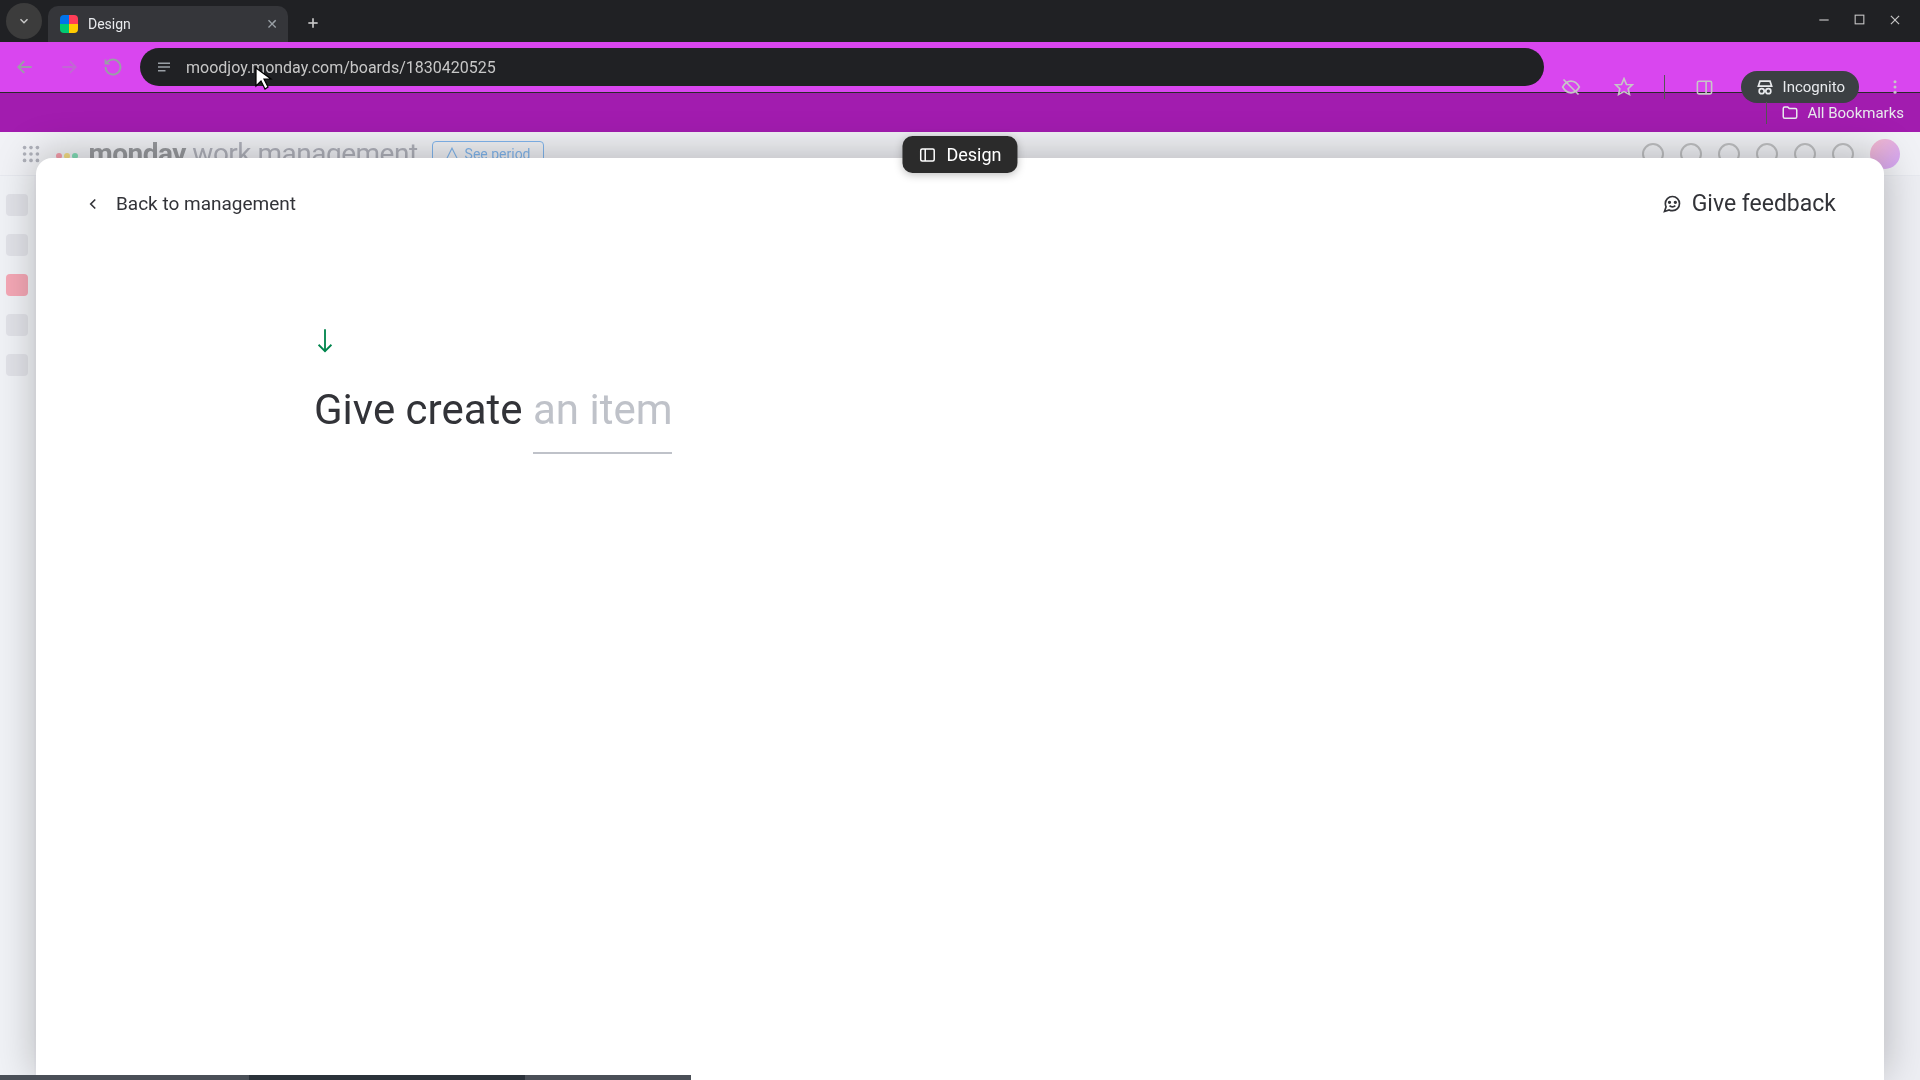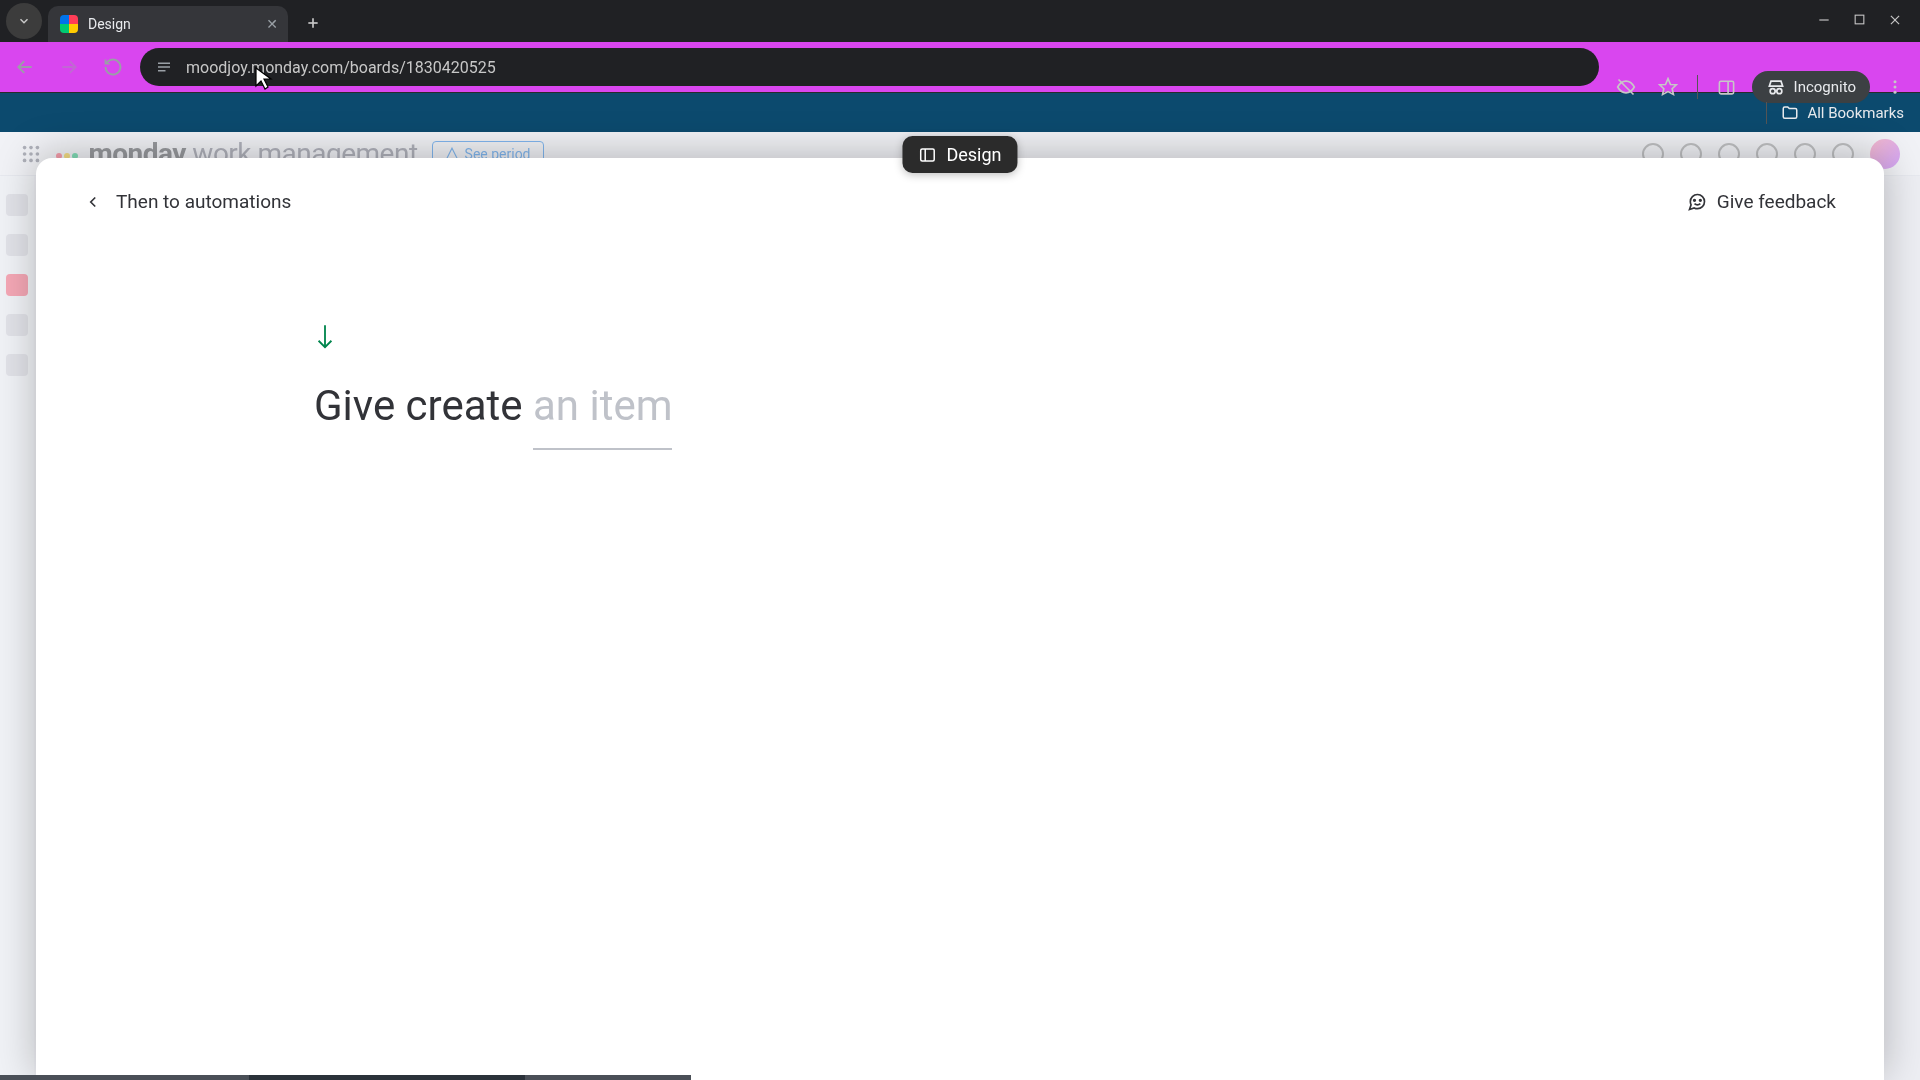--- a/index.html
+++ b/index.html
@@ -13,24 +13,24 @@
 .tab .close { margin-left:auto; color:#9aa0a6; cursor:pointer; font-size:14px;}
 .new-tab { width:30px; height:30px; display:flex; align-items:center; justify-content:center; color:#c7c7c7; margin-left:10px; cursor:pointer; margin-top:4px;}
 .win-controls { margin-left:auto; display:flex; gap:22px; color:#c7c7c7; padding-right:12px;}
 .win-controls span { cursor:pointer; font-size:14px;}
 
 .addr-bar { background:#d946ef; height:50px; display:flex; align-items:center; padding:0 8px; gap:10px;}
 .nav-btn { width:34px; height:34px; display:flex; align-items:center; justify-content:center; color:#9aa0a6; cursor:pointer; border-radius:50%; }
 .nav-btn.fwd { opacity:.4;}
 .url-box { flex:1; background:#202124; border-radius:22px; height:38px; display:flex; align-items:center; padding:0 14px; color:#c7c7c7; font-size:16px; gap:12px;}
 .url-box .site-info { width:20px; height:20px; display:flex; align-items:center; justify-content:center; }
-.addr-right { display:flex; align-items:center; gap:8px;margin-top:40px; }
+.addr-right { display:flex; align-items:center; gap:19px;margin-top:40px; }
 .addr-icon { width:34px; height:34px; display:flex; align-items:center; justify-content:center; color:#c7c7c7; cursor:pointer; border-radius:50%;}
 .incognito-pill { display:flex; align-items:center; gap:8px; background:#3c4043; padding:6px 14px; border-radius:20px; color:#e8eaed; font-size:15px; cursor:pointer;}
-.bookmarks-row { background:#0c4a6e; height:40px; display:flex; align-items:center; justify-content:flex-end; padding:0 16px; border-top:1px solid #2a2a2a;}
+.bookmarks-row { background:#a21caf; height:40px; display:flex; align-items:center; justify-content:flex-end; padding:0 16px; border-top:1px solid #2a2a2a;}
 .bookmarks-row .divider { width:1px; height:22px; background:#555; margin-right:14px;}
 .bookmarks-btn { display:flex; align-items:center; gap:8px; color:#e8eaed; font-size:15px; cursor:pointer;}
 
 
 .viewport { position:relative; width:100%; height: calc(1080px - 42px - 50px - 40px); background:#edeef3; }
 
 
 .bg-app { position:absolute; inset:0; filter: blur(0); }
 .bg-bar { height:44px; display:flex; align-items:center; padding:0 20px; gap:14px; background:#f6f7fb; border-bottom:1px solid #e0e3ea; opacity:.45;}
 .bg-apps-icon { width:22px; height:22px; display:inline-block; }
@@ -48,21 +48,21 @@
 
 
 .center-pill { position:absolute; top:4px; left:50%; transform:translateX(-50%); background:#2b2b2b; color:#fff; border-radius:10px; padding:8px 16px; display:flex; align-items:center; gap:10px; font-size:18px; box-shadow:0 2px 8px rgba(0,0,0,.25); z-index:5;}
 .center-pill svg { width:18px; height:18px; stroke:#fff;}
 
 
 .modal { position:absolute; left:36px; right:36px; top:26px; bottom:0; background:#fff; border-radius:16px 16px 0 0; box-shadow:0 -4px 40px rgba(0,0,0,.25); padding:32px 48px; }
 .modal-top { display:flex; align-items:center; justify-content:space-between; }
 .back-link { display:flex; align-items:center; gap:14px; color:#323338; font-size:19px; cursor:pointer;}
 .back-link svg{ width:18px; height:18px; stroke:#323338;}
-.feedback { display:flex; align-items:center; gap:10px; color:#323338; font-size:19px; cursor:pointer;}
+.feedback { display:flex; align-items:center; gap:10px; color:#323338; font-size:23px; cursor:pointer;}
 .feedback svg{ width:20px; height:20px; stroke:#323338; fill:none;}
 
 .builder { margin-top:110px; margin-left:230px; max-width:900px;}
 .trigger { color:#0073ea; font-size:42px; font-weight:400; border-bottom:2px solid #676879; display:inline-block; cursor:pointer; padding-bottom:2px;}
 .arrow-down { color:#00854d; margin-top:18px; }
 .arrow-down svg { width:22px; height:30px; stroke:#00854d; fill:none; stroke-width:2;}
 .action-line { margin-top:24px; font-size:42px; color:#323338; font-weight:400;}
 .action-line .placeholder { color:#bfc2c9; border-bottom:2px solid #bfc2c9; cursor:pointer; padding-bottom:18px;}
 
 
@@ -246,21 +246,21 @@
       </svg>
     <span>Design</span>
   </div>
 
   <div class="modal">
     <div class="modal-top">
       <div class="back-link">
         <svg viewBox="0 0 24 24" fill="none" stroke-width="2.2">
             <polyline points="15 18 9 12 15 6"></polyline>
           </svg>
-        <span>Then to automations</span>
+        <span>Back to management</span>
       </div>
       <div class="feedback">
         <svg viewBox="0 0 24 24" stroke-width="2">
             <path d="M21 11.5a8.38 8.38 0 0 1-8.5 8.5 8.5 8.5 0 0 1-3.9-.9L3 21l1.9-5.6A8.38 8.38 0 0 1 4 11.5 8.5 8.5 0 0 1 12.5 3 8.38 8.38 0 0 1 21 11.5z"></path>
             <circle cx="9" cy="10" r="1" fill="#323338"></circle>
             <circle cx="16" cy="10" r="1" fill="#323338"></circle>
             <path d="M9 14c1 1 2 1.5 3.5 1.5S15 15 16 14"></path>
           </svg>
         <span>Give feedback</span>
       </div>

